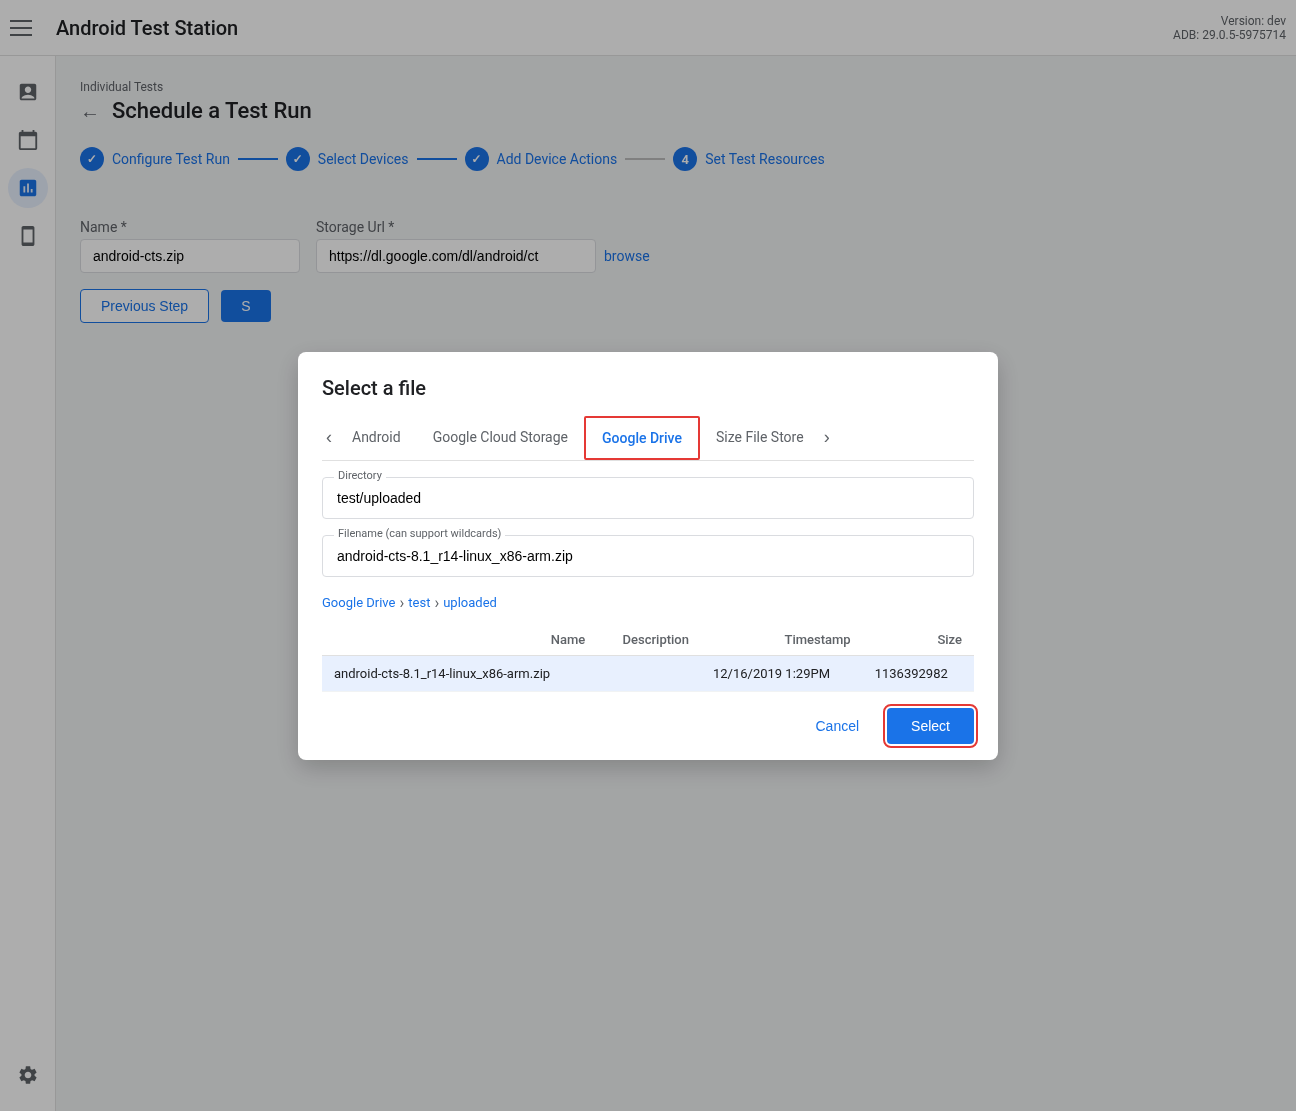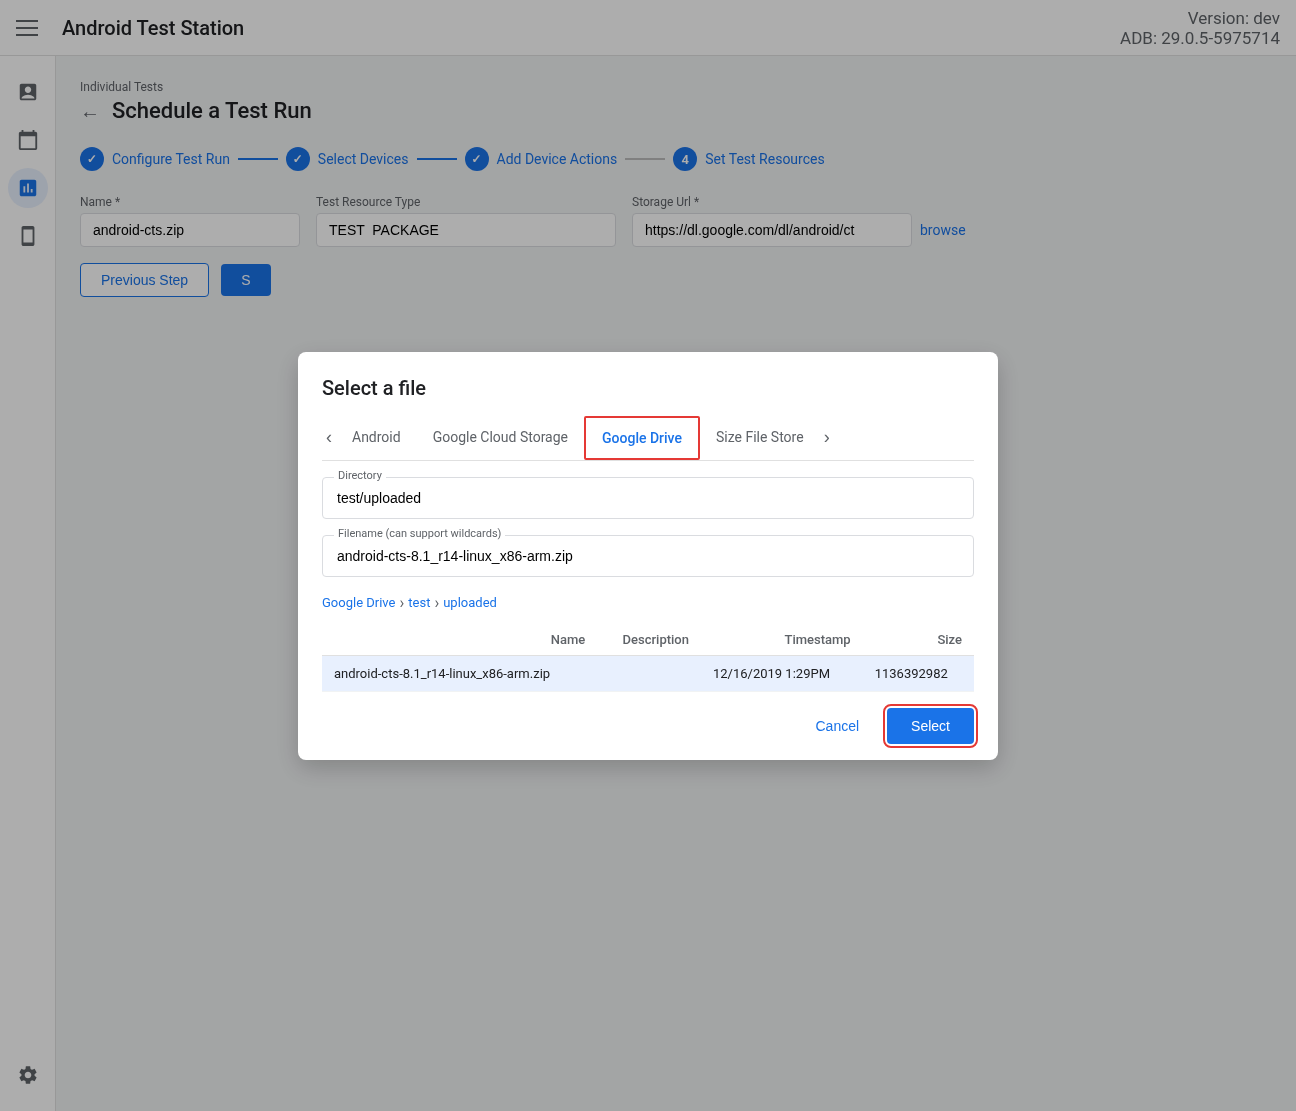--- a/index.html
+++ b/index.html
@@ -1,21 +1,21 @@
 <!DOCTYPE html>
 <html><head>
   <meta charset="utf-8">
   <style>
     * { box-sizing: border-box; margin: 0; padding: 0; }
     body { font-family: Roboto, Arial, sans-serif; background: #f1f3f4; color: #202124; font-size: 14px; }
 
     
-    .app-bar { display: flex; align-items: center; height: 56px; background: #fff; padding: 0 16px; border-bottom: 1px solid #e0e0e0; position: fixed; top: 0; left: 0; right: 0; z-index: 10; }
+    .app-bar { display: flex; align-items: center; height: 56px; background: #fff; padding: 0 10px; border-bottom: 1px solid #e0e0e0; position: fixed; top: 0; left: 0; right: 0; z-index: 10; }
     .app-bar-title { font-size: 20px; font-weight: 500; margin-left: 24px; }
-    .app-bar-version { margin-left: auto; font-size: 17px; color: #5f6368; text-align: right; }
+    .app-bar-version { margin-left: auto; font-size: 12px; color: #5f6368; text-align: right; }
     .hamburger { cursor: pointer; display: flex; flex-direction: column; gap: 5px; }
     .hamburger span { width: 22px; height: 2px; background: #5f6368; display: block; }
 
     
     .sidebar { position: fixed; top: 56px; left: 0; bottom: 0; width: 56px; background: #fff; border-right: 1px solid #e0e0e0; display: flex; flex-direction: column; align-items: center; padding-top: 16px; gap: 8px; z-index: 5; }
     .sidebar-item { width: 40px; height: 40px; display: flex; align-items: center; justify-content: center; border-radius: 50%; cursor: pointer; color: #5f6368; }
     .sidebar-item.active { background: #e8f0fe; color: #1a73e8; }
     .sidebar-item svg { width: 22px; height: 22px; fill: currentColor; }
     .sidebar-bottom { margin-top: auto; margin-bottom: 16px; }
 
@@ -32,21 +32,21 @@
     .step.current { color: #1a73e8; }
     .step-circle { width: 24px; height: 24px; border-radius: 50%; display: flex; align-items: center; justify-content: center; font-size: 12px; font-weight: 600; flex-shrink: 0; }
     .step.completed .step-circle { background: #1a73e8; color: #fff; }
     .step.current .step-circle { background: #1a73e8; color: #fff; font-size: 13px; }
     .step-connector { width: 40px; height: 2px; background: #bdbdbd; margin: 0 8px; }
     .step-connector.done { background: #1a73e8; }
 
     
     .form-row { display: flex; gap: 16px; margin-bottom: 16px; }
     .form-field { display: flex; flex-direction: column; }
-    .form-field label { font-size: 12px; color: #5f6368; margin-bottom: 4px; }
+    .form-field label { font-size: 14px; color: #5f6368; margin-bottom: 4px; margin-top: 24px; }
     .form-field input { border: 1px solid #dadce0; border-radius: 4px; padding: 8px 12px; font-size: 14px; width: 220px; }
     .form-field.wide input { width: 300px; }
     .browse-link { color: #1a73e8; cursor: pointer; font-size: 14px; }
 
     
     .btn-row { display: flex; gap: 12px; align-items: center; margin-top: 16px; }
     .btn-outline { border: 1px solid #1a73e8; color: #1a73e8; background: #fff; border-radius: 4px; padding: 8px 20px; cursor: pointer; font-size: 14px; }
     .btn-primary { background: #1a73e8; color: #fff; border: none; border-radius: 4px; padding: 8px 20px; cursor: pointer; font-size: 14px; }
 
     
@@ -154,24 +154,20 @@
     <div class="step current">
       <div class="step-circle">4</div>
       <span>Set Test Resources</span>
     </div>
   </div>
 
   <div class="form-row">
     <div class="form-field">
       <label>Name *</label>
       <input type="text" value="android-cts.zip" style="">
-    </div>
-    <div class="form-field wide">
-      <label>Test Resource Type</label>
-      <input type="text" value="TEST  PACKAGE" style="">
     </div>
     <div class="form-field" style="flex-direction:column;">
       <label>Storage Url *</label>
       <div style="display:flex;align-items:center;gap:8px;">
         <input type="text" style="width: 280px;" value="https://dl.google.com/dl/android/ct">
         <span class="browse-link">browse</span>
       </div>
     </div>
   </div>
 

